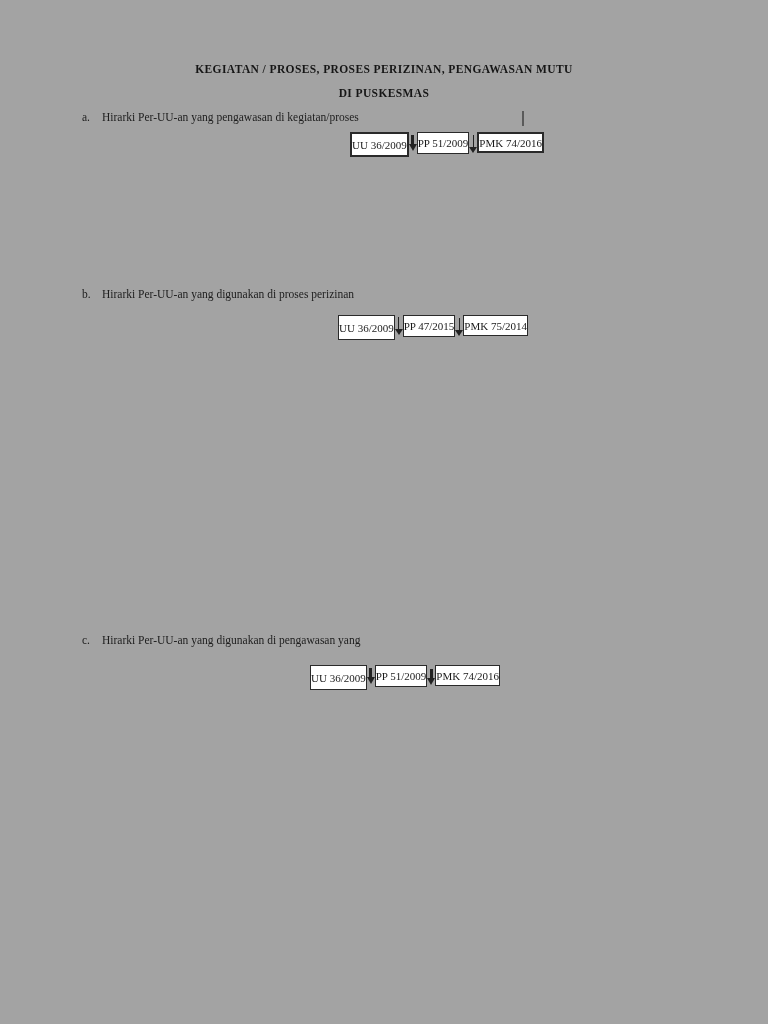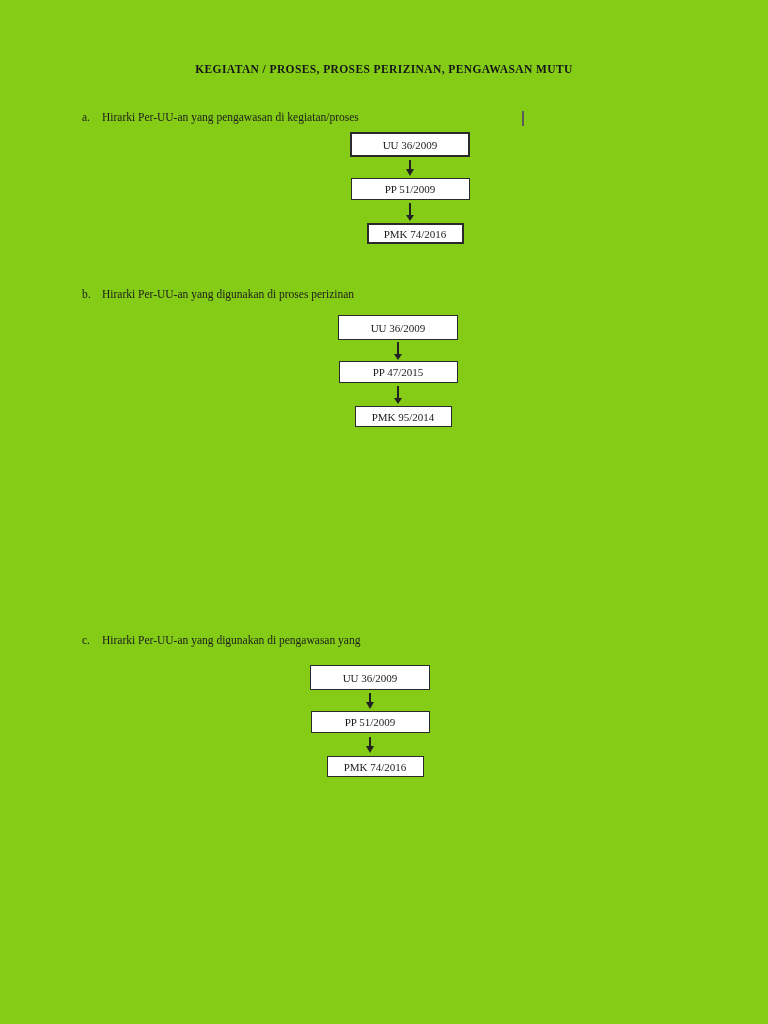--- a/index.html
+++ b/index.html
@@ -4,21 +4,21 @@
 <style>
   html,body{margin:0;padding:0;}
   body{
     width:768px;height:1024px;
     background:#ffffff;
     font-family:"Liberation Serif", serif;
     color:#1b1b1b;
     position:relative;
     overflow:hidden;
   }
-  .page{position:absolute;inset:0;background:#84cc16;}
+  .page{position:absolute;inset:0;background:#a3a3a3;}
 
   .doc-title{
     position:absolute;left:0;width:768px;text-align:center;
     font-weight:bold;font-size:11.5px;letter-spacing:0.4px;
     color:#161616;
   }
   .doc-title.line1{top:63px;}
   .doc-title.line2{top:87px;}
 
   .section-heading{
@@ -31,36 +31,36 @@
   .section-heading.sec-b{top:288px;}
   .section-heading.sec-c{top:634px;}
 
   .text-cursor{
     position:absolute;left:522px;top:111px;
     width:2px;height:15px;background:#5a5a5a;
   }
 
   .flowchart{
     position:absolute;width:120px;
-    display:flex;flex-direction:column;align-items:center;
+    display:flex;
   }
   .flowchart.chart-a{left:350px;top:132px;}
   .flowchart.chart-b{left:338px;top:315px;}
   .flowchart.chart-c{left:310px;top:665px;}
 
   .flow-box{
     box-sizing:border-box;
     border:1.5px solid #2a2a2a;
     background:#fff;
     display:flex;align-items:center;justify-content:center;
     font-size:11px;color:#1b1b1b;white-space:nowrap;
   }
   .flow-box.size-1{width:120px;height:25px;}
   .flow-box.size-2{width:119px;height:22px;}
-  .flow-box.size-3{width:97px;height:21px;margin-left:10px;}
+  .flow-box.size-3{width:97px;height:21px;}
   .chart-a .flow-box.size-1, .chart-a .flow-box.size-3{border-width:2px;}
   .chart-c .flow-box{border-width:1.7px;}
 
   .arrow{
     height:23px;
     display:flex;flex-direction:column;align-items:center;justify-content:center;
   }
   .arrow .stem{background:#222;}
   .arrow .head{
     width:0;height:0;
@@ -72,20 +72,21 @@
   .arrow.thin .head{border-left-width:4px;border-right-width:4px;border-top-width:6px;}
   .arrow.thick .stem{width:2.6px;height:9px;}
   .arrow.short{height:21px;}
 </style>
 </head>
 <body>
 
 <div class="page">
 
   <div class="doc-title line1">KEGIATAN / PROSES, PROSES PERIZINAN, PENGAWASAN MUTU</div>
+  <div class="doc-title line2">DI PUSKESMAS</div>
 
   <div class="section-heading sec-a">
     <span class="marker">a.</span>
     <span>Hirarki Per-UU-an yang pengawasan di kegiatan/proses</span>
   </div>
 
   <div class="text-cursor"></div>
 
   <div class="flowchart chart-a">
     <div class="flow-box size-1">UU 36/2009</div>
@@ -110,21 +111,21 @@
     <div class="flow-box size-1">UU 36/2009</div>
     <div class="arrow thin short">
         <div class="stem"></div>
         <div class="head"></div>
       </div>
     <div class="flow-box size-2">PP 47/2015</div>
     <div class="arrow thin">
         <div class="stem"></div>
         <div class="head"></div>
       </div>
-    <div class="flow-box size-3">PMK 95/2014</div>
+    <div class="flow-box size-3">PMK 75/2014</div>
   </div>
 
   <div class="section-heading sec-c">
     <span class="marker">c.</span>
     <span>Hirarki Per-UU-an yang digunakan di pengawasan yang</span>
   </div>
 
   <div class="flowchart chart-c">
     <div class="flow-box size-1">UU 36/2009</div>
     <div class="arrow thick short">

